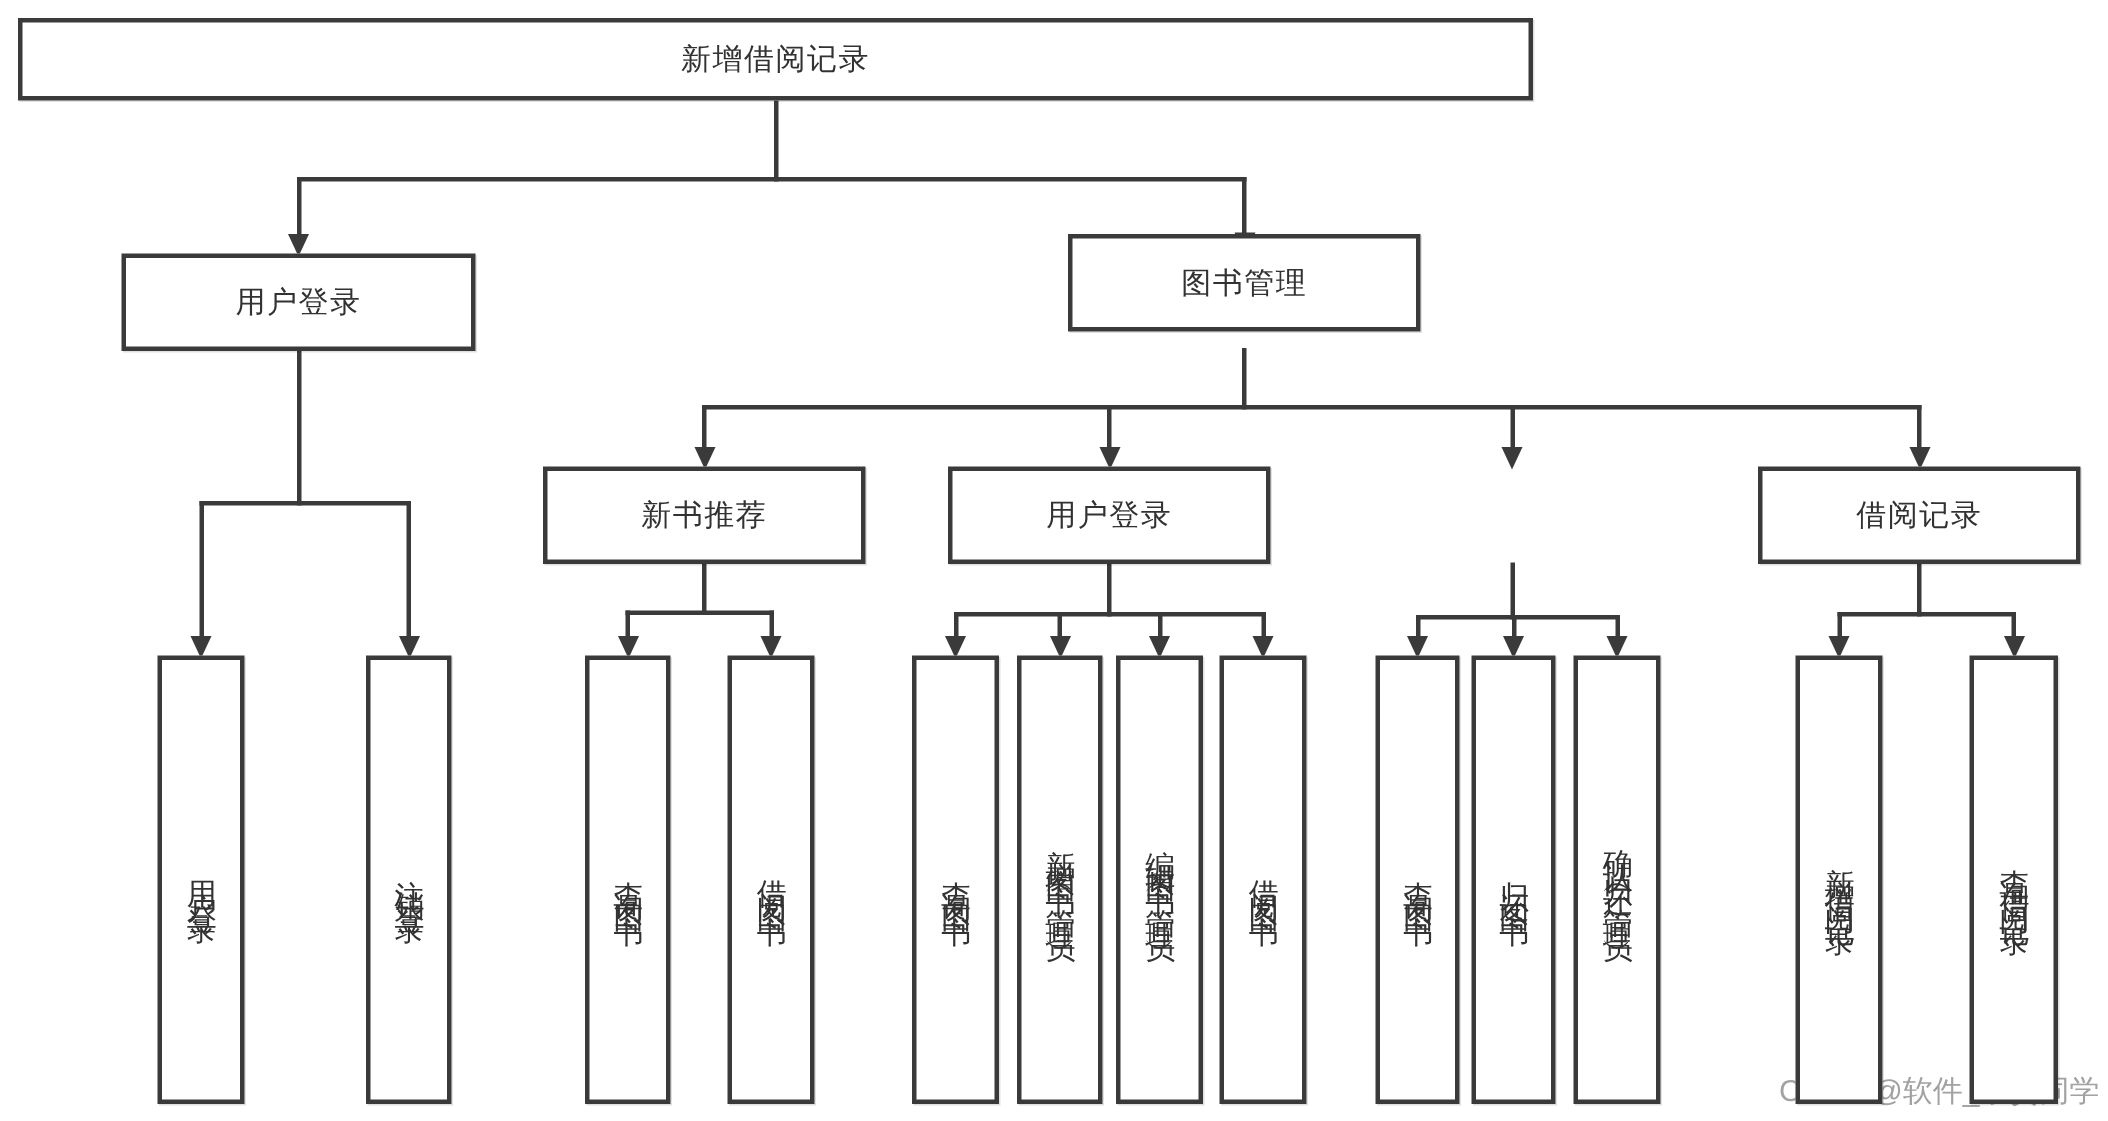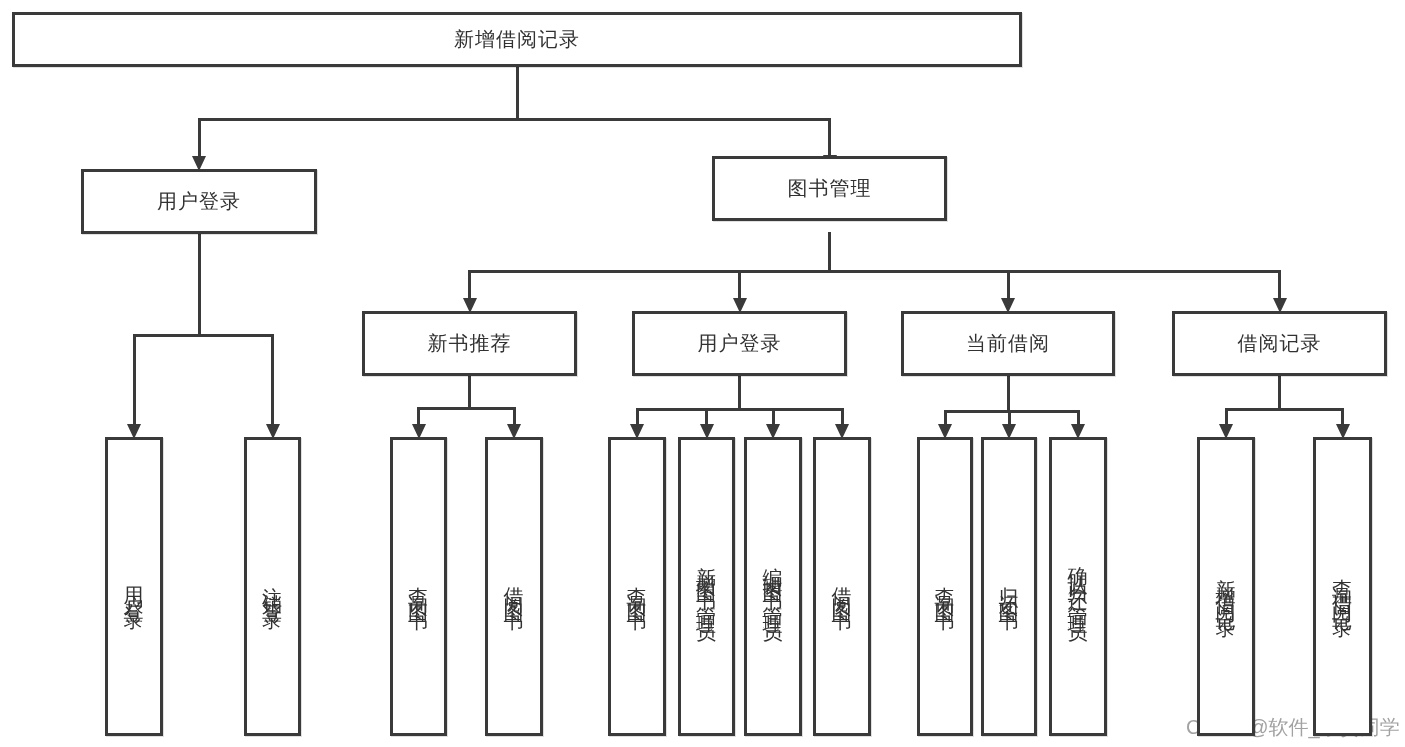--- a/index.html
+++ b/index.html
@@ -123,23 +123,20 @@
     </div>
     <div class="node h" style="left: 712px; top: 156px; width: 235px; height: 65px; border-color: rgb(58, 58, 58); color: rgb(50, 50, 50);">
       <span>图书管理</span>
     </div>
     <div class="node h" style="left: 362px; top: 311px; width: 215px; height: 65px; border-color: rgb(58, 58, 58); color: rgb(50, 50, 50);">
       <span>新书推荐</span>
     </div>
     <div class="node h" style="left: 632px; top: 311px; width: 215px; height: 65px; border-color: rgb(58, 58, 58); color: rgb(50, 50, 50);">
       <span>用户登录</span>
     </div>
-    <div class="node h" style="left: 901px; top: 311px; width: 214px; height: 65px; border-color: rgb(58, 58, 58); color: rgb(50, 50, 50);">
-      <span>当前借阅</span>
-    </div>
     <div class="node h" style="left: 1172px; top: 311px; width: 215px; height: 65px; border-color: rgb(58, 58, 58); color: rgb(50, 50, 50);">
       <span>借阅记录</span>
     </div>
     <div class="node v" style="left: 105px; top: 437px; width: 58px; height: 299px; border-color: rgb(58, 58, 58); color: rgb(50, 50, 50);">
       <span>用户登录</span>
     </div>
     <div class="node v" style="left: 244px; top: 437px; width: 57px; height: 299px; border-color: rgb(58, 58, 58); color: rgb(50, 50, 50);">
       <span>注销登录</span>
     </div>
     <div class="node v" style="left: 390px; top: 437px; width: 57px; height: 299px; border-color: rgb(58, 58, 58); color: rgb(50, 50, 50);">

